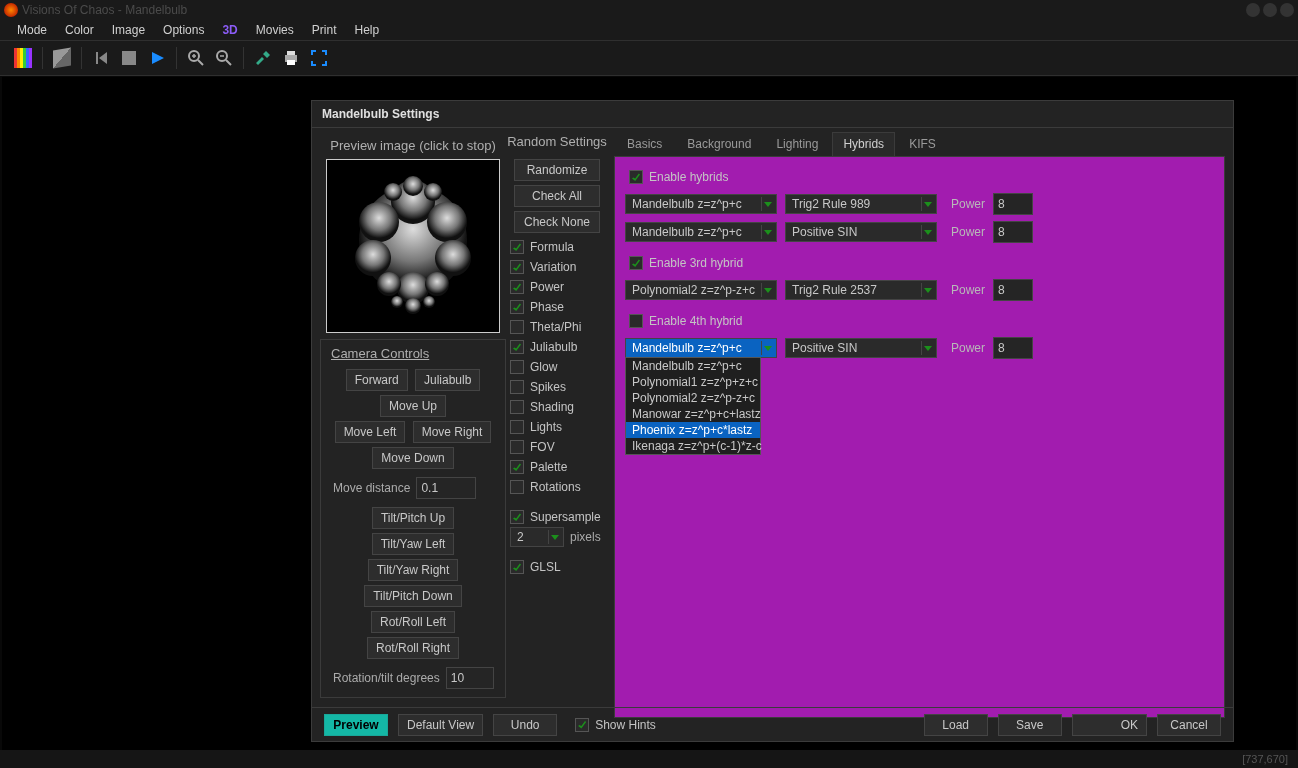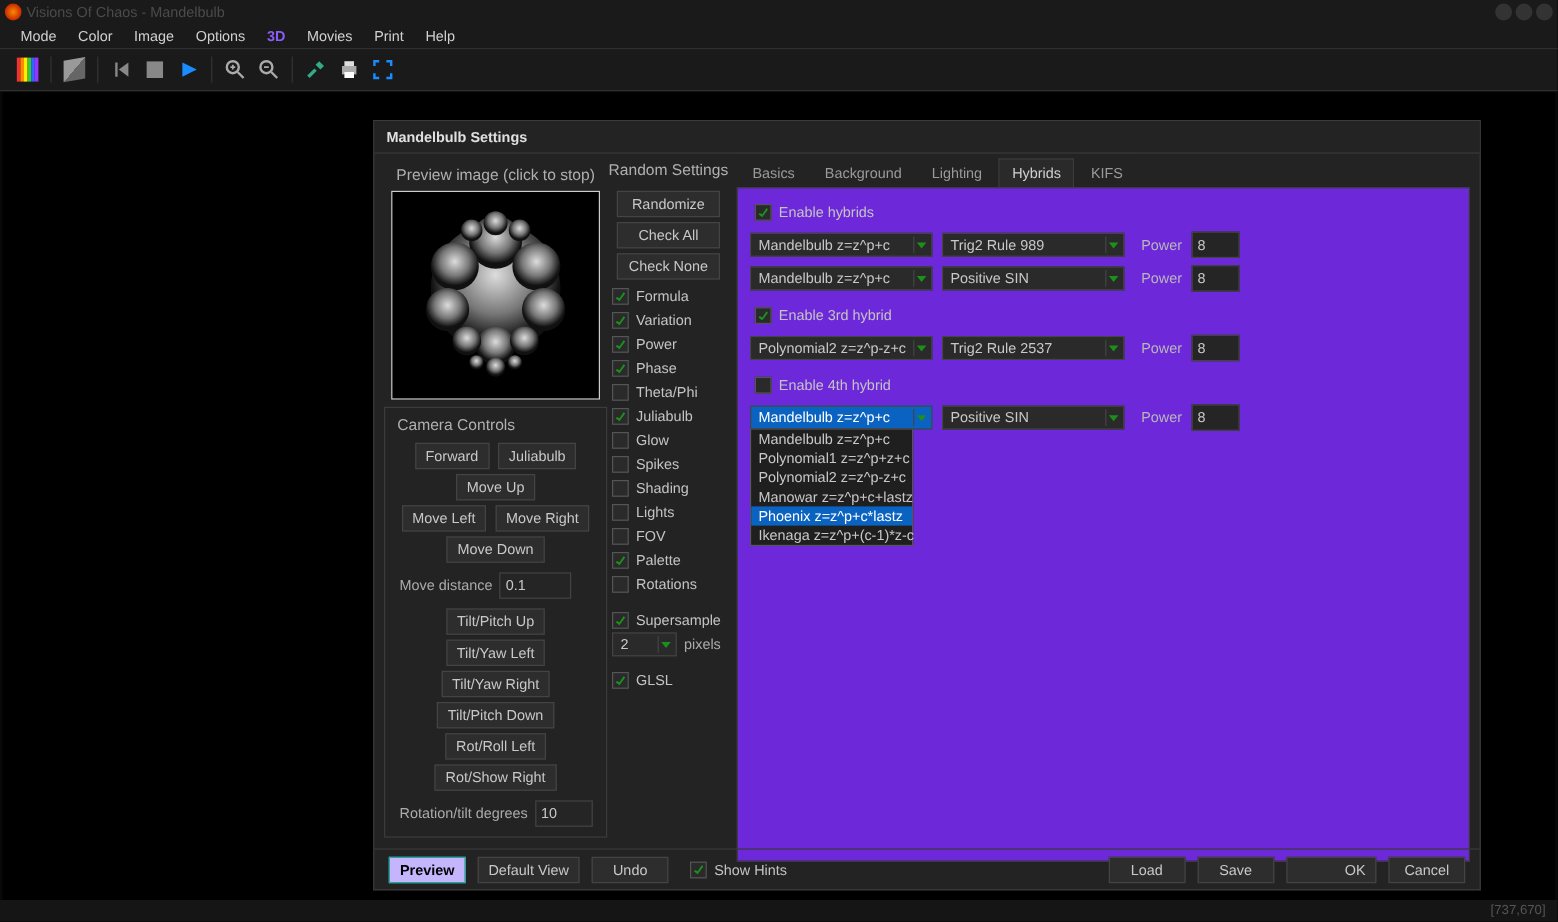--- a/index.html
+++ b/index.html
@@ -113,41 +113,41 @@
 .chk span{ color:#c4c4c4; }
 
 .select { position:relative; background:#2a2a2a; border:1px solid #444; color:#c8c8c8; font-size:12px; height:18px; display:flex; align-items:center; padding:0 16px 0 6px; }
 .select.sel { background:#0a63c1; color:#fff; }
 .select .caret { position:absolute; right:2px; top:2px; width:12px; height:14px; border-left:1px solid #444; display:flex; align-items:center; justify-content:center; color:#1c8f1c;}
 .select .caret::after{ content:""; border-left:4px solid transparent; border-right:4px solid transparent; border-top:5px solid #1c8f1c;}
 
 .tabs { display:flex; gap:3px; padding:0 0 0 2px; }
 .tab { padding:4px 10px 5px; color:#9a9a9a; background:#232323; border:1px solid transparent; border-bottom:none;}
 .tab.active { color:#d0d0d0; border-color:#3b3b3b; background:#2a2a2a; }
-.tab-content { border:1px solid #3b3b3b; background:#6d28d9; height:540px; padding:10px 10px;}
+.tab-content { border:1px solid #3b3b3b; background:#a21caf; height:540px; padding:10px 10px;}
 
 .hrow { display:flex; align-items:center; gap:8px; margin:6px 0; }
 .hrow .select { width:128px; }
 .hrow .select.wider { width:128px; }
 .hrow .plabel { color:#b8b8b8; margin-left:6px;}
 .hrow .pin { width:30px; }
 
 .dropdown-list {
   position:absolute; background:#1f1f1f; border:1px solid #555;
   width:134px; z-index:50;
 }
 .dropdown-list .opt{ padding:1px 6px; color:#c8c8c8; font-size:12px; white-space:nowrap;}
 .dropdown-list .opt.hl{ background:#0a63c1; color:#fff;}
 
 .dialog-footer{
   position:absolute; left:0; bottom:0; width:100%; height:34px;
   display:flex; align-items:center; padding:0 10px; box-sizing:border-box;
   border-top:1px solid #3b3b3b; gap:6px;
 }
-.dialog-footer .primary{ background:#c4b5fd; color:#000; border-color:#19a89a; font-weight:600;}
+.dialog-footer .primary{ background:#14b8a6; color:#000; border-color:#19a89a; font-weight:600;}
 .dialog-footer .spacer{ flex:1; }
 .dialog-footer .chk{ margin-left:6px;align-items:flex-end;}
 
 .statusbar{ position:absolute; left:0; bottom:0; width:100%; height:18px;
   background:#151515; color:#555; font-size:11px; display:flex; align-items:center; padding-left:10px; box-sizing:border-box;}
 .statusbar .right{ margin-left:auto; padding-right:10px; color:#555;}
 </style>
 </head>
 <body>
 
@@ -275,21 +275,21 @@
                   <circle cx="104" cy="30" r="9"></circle>
                 <circle cx="84" cy="144" r="8"></circle>
                   <circle cx="68" cy="140" r="6"></circle>
                   <circle cx="100" cy="140" r="6"></circle>
               </g>
             </svg>
           </div>
         </div>
 
         <div class="group" style="border:1px solid #3b3b3b; padding:4px 2px 8px; margin-top:6px;">
-          <div class="group-label" style="text-align:left; padding-left:8px;">Camera Controls</div>
+          <div class="group-label" style="text-align:left; padding-left:8px;text-decoration:underline;">Camera Controls</div>
           <div class="cam-row">
             <div class="btn">Forward</div>
             <div class="btn">Juliabulb</div>
           </div>
           <div class="cam-row"><div class="btn">Move Up</div></div>
           <div class="cam-row">
             <div class="btn">Move Left</div>
             <div class="btn">Move Right</div>
           </div>
           <div class="cam-row"><div class="btn">Move Down</div></div>
@@ -298,21 +298,21 @@
             <input class="text-input med" value="0.1" style="">
           </div>
           <div class="cam-row" style="margin-top:6px;"><div class="btn">Tilt/Pitch Up</div></div>
           <div class="cam-row">
             <div class="btn">Tilt/Yaw Left</div>
             <div class="btn">Tilt/Yaw Right</div>
           </div>
           <div class="cam-row"><div class="btn">Tilt/Pitch Down</div></div>
           <div class="cam-row">
             <div class="btn">Rot/Roll Left</div>
-            <div class="btn">Rot/Show Right</div>
+            <div class="btn">Rot/Roll Right</div>
           </div>
           <div class="field-row">
             <span>Rotation/tilt degrees</span>
             <input class="text-input small" value="10" style="">
           </div>
         </div>
       </div>
 
       <div class="col-mid">
         <div class="group-label">Random Settings</div>

